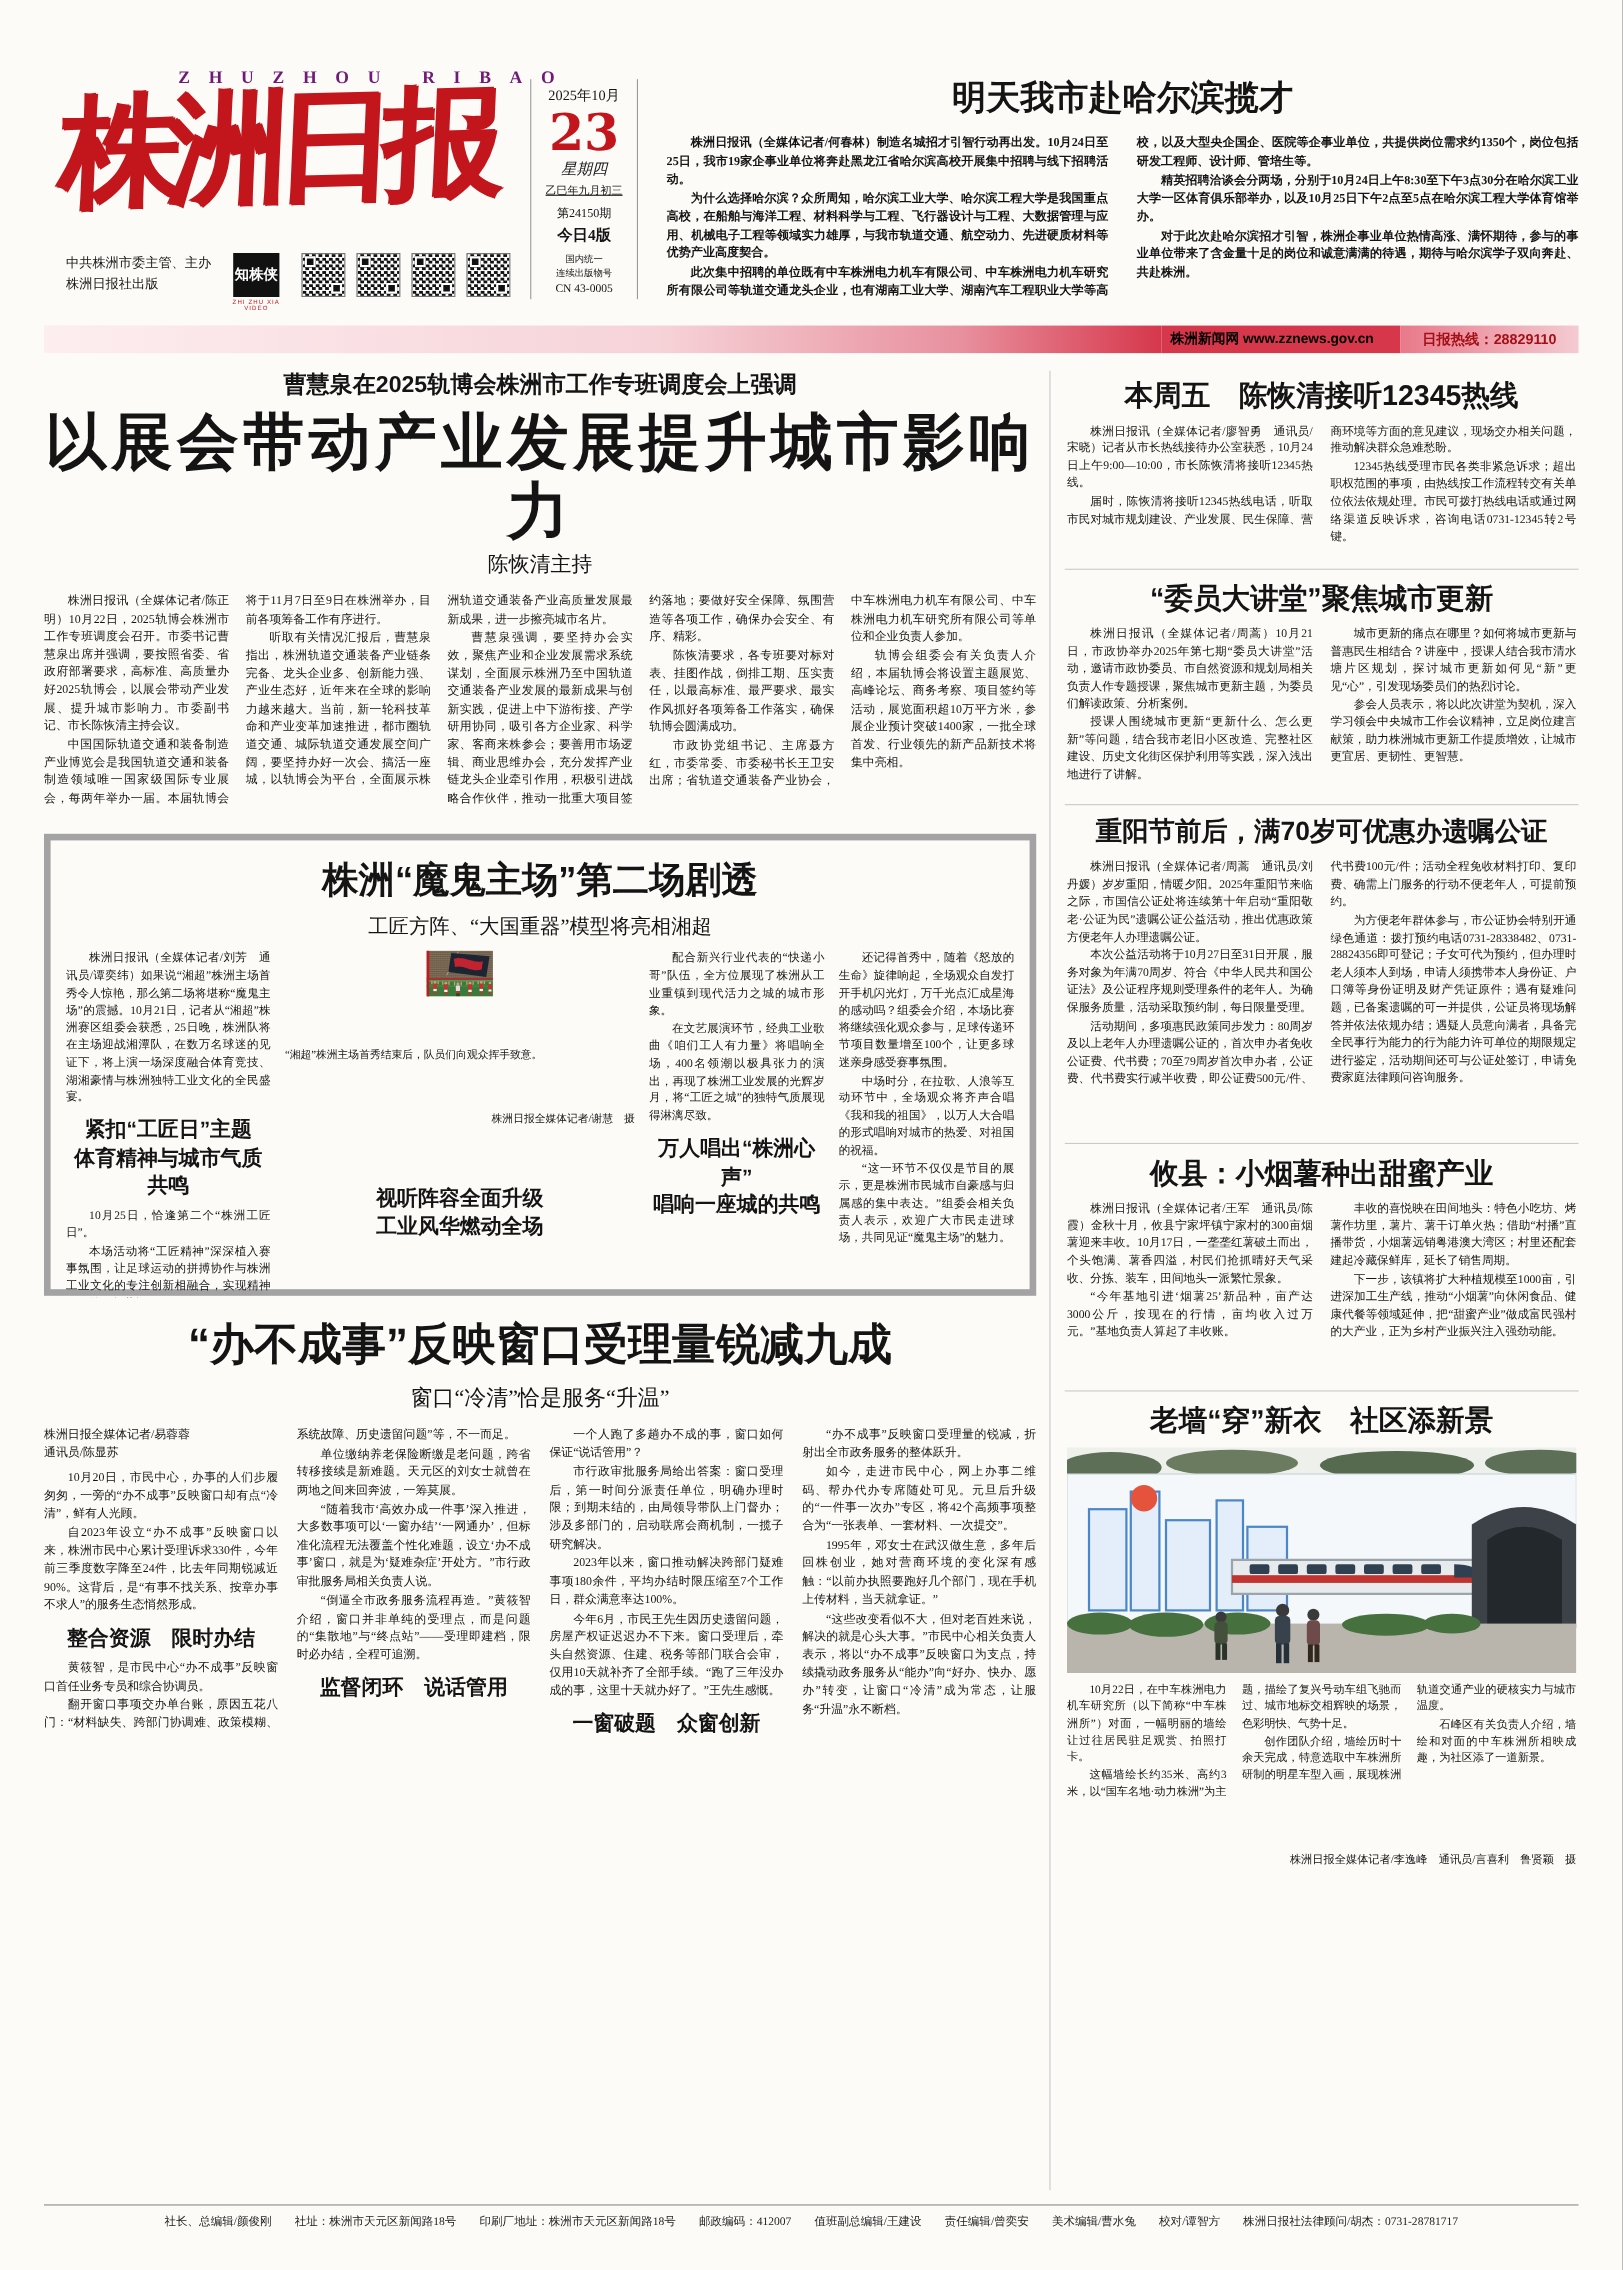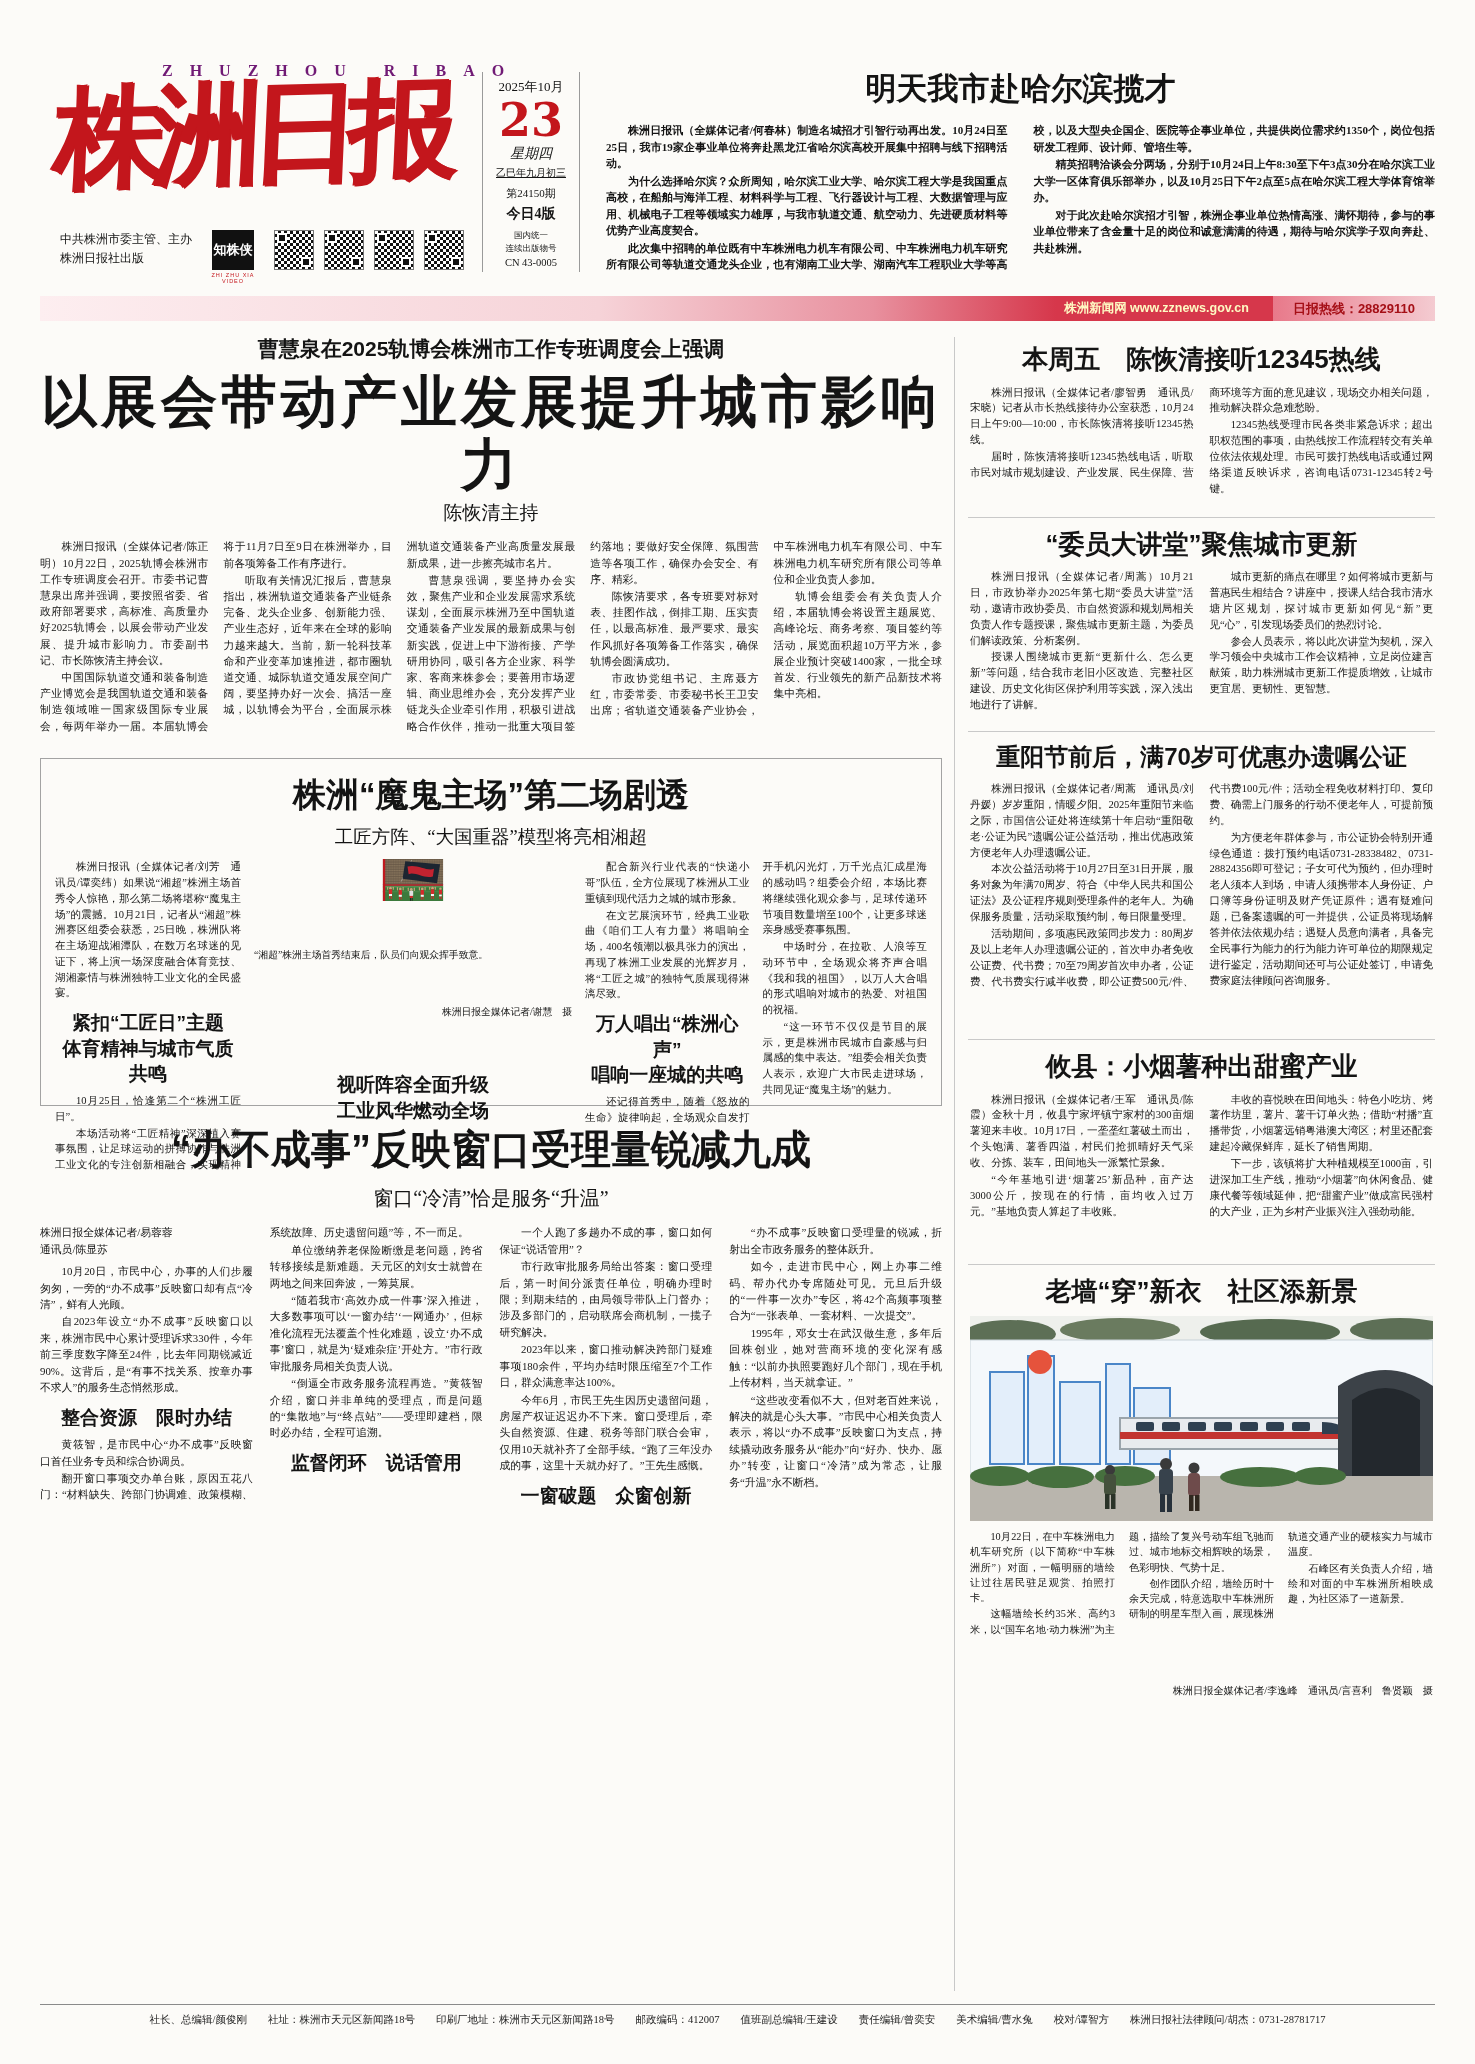--- a/index.html
+++ b/index.html
@@ -46,41 +46,41 @@
   .recruit{position:absolute;left:566px;top:18px;width:829px;}
   .recruit-head{font-family:"Liberation Sans",sans-serif;font-weight:bold;font-size:31px;
                 text-align:center;margin:0;}
   .recruit-body{margin-top:12px;height:158px;column-count:2;column-gap:26px;
                 font-size:11px;line-height:1.5;text-align:justify;overflow:hidden;font-weight:bold;}
 
   
   .redbar{position:absolute;left:40px;top:296px;width:1395px;height:25px;display:flex;align-items:stretch;
           background:#fdeef0;}
   .rb-fade{flex:1;background:linear-gradient(90deg,#fdeef0 0%,#f6d3d8 55%,#e8909e 82%,#d6374b 100%);}
-  .rb-site{background:#d6374b;color:#fef9c3;font-family:"Liberation Sans",sans-serif;font-weight:bold;
+  .rb-site{background:#d6374b;color:#000000;font-family:"Liberation Sans",sans-serif;font-weight:bold;
            font-size:12.5px;display:flex;align-items:center;padding:0 24px 0 8px;}
   .rb-hot{background:linear-gradient(90deg,#e8798a,#f4cbd1);color:#a50f16;font-family:"Liberation Sans",sans-serif;
           font-weight:bold;font-size:13px;display:flex;align-items:center;padding:0 20px;}
 
   
   .content{position:absolute;left:40px;top:333px;width:1395px;height:1662px;}
   .leftzone{position:absolute;left:0;top:0;width:902px;height:100%;}
   .vdivider{position:absolute;left:914px;top:4px;bottom:4px;width:1px;background:#c8c8c8;}
   .rightzone{position:absolute;left:928px;top:0;width:467px;height:100%;}
 
   
   .lead-kicker{font-family:"Liberation Sans",sans-serif;font-weight:600;font-size:21px;text-align:center;margin-top:2px;}
   .lead-head{font-family:"Liberation Sans",sans-serif;font-weight:900;font-size:56px;letter-spacing:4px;
              text-align:center;margin:8px 0 4px;line-height:1.12;}
   .lead-deck{font-size:19px;text-align:center;margin:2px 0 12px;}
   .lead-body{height:206px;column-count:5;column-gap:15px;font-size:10.8px;line-height:1.5;
              text-align:justify;overflow:hidden;}
 
   
-  .matchbox{margin-top:14px;border:1px solid #a3a3a3;padding:12px 14px;height:348px;box-sizing:border-box;}
+  .matchbox{margin-top:14px;border:6px solid #a3a3a3;padding:12px 14px;height:420px;box-sizing:border-box;}
   .match-title{font-family:"Liberation Sans",sans-serif;font-weight:900;font-size:33px;text-align:center;margin:2px 0 0;}
   .match-sub{font-size:18.5px;text-align:center;margin-top:6px;}
   .match-row{display:flex;gap:13px;margin-top:10px;height:316px;overflow:hidden;}
   .m-col1{width:186px;flex:none;font-size:10.5px;line-height:1.5;text-align:justify;}
   .m-center{width:318px;flex:none;display:flex;flex-direction:column;gap:44px;}
   .m-caption{font-size:9.8px;line-height:1.4;margin:3px 0 0;}
   .m-credit{font-size:9.8px;text-align:right;margin:0;}
   .inset-head{font-family:"Liberation Sans",sans-serif;font-weight:bold;font-size:19px;text-align:center;
               margin:9px 0 6px;line-height:1.35;}
   .m-center-text{font-size:10.5px;line-height:1.5;text-align:justify;flex:1;overflow:hidden;margin-top:2px;}

